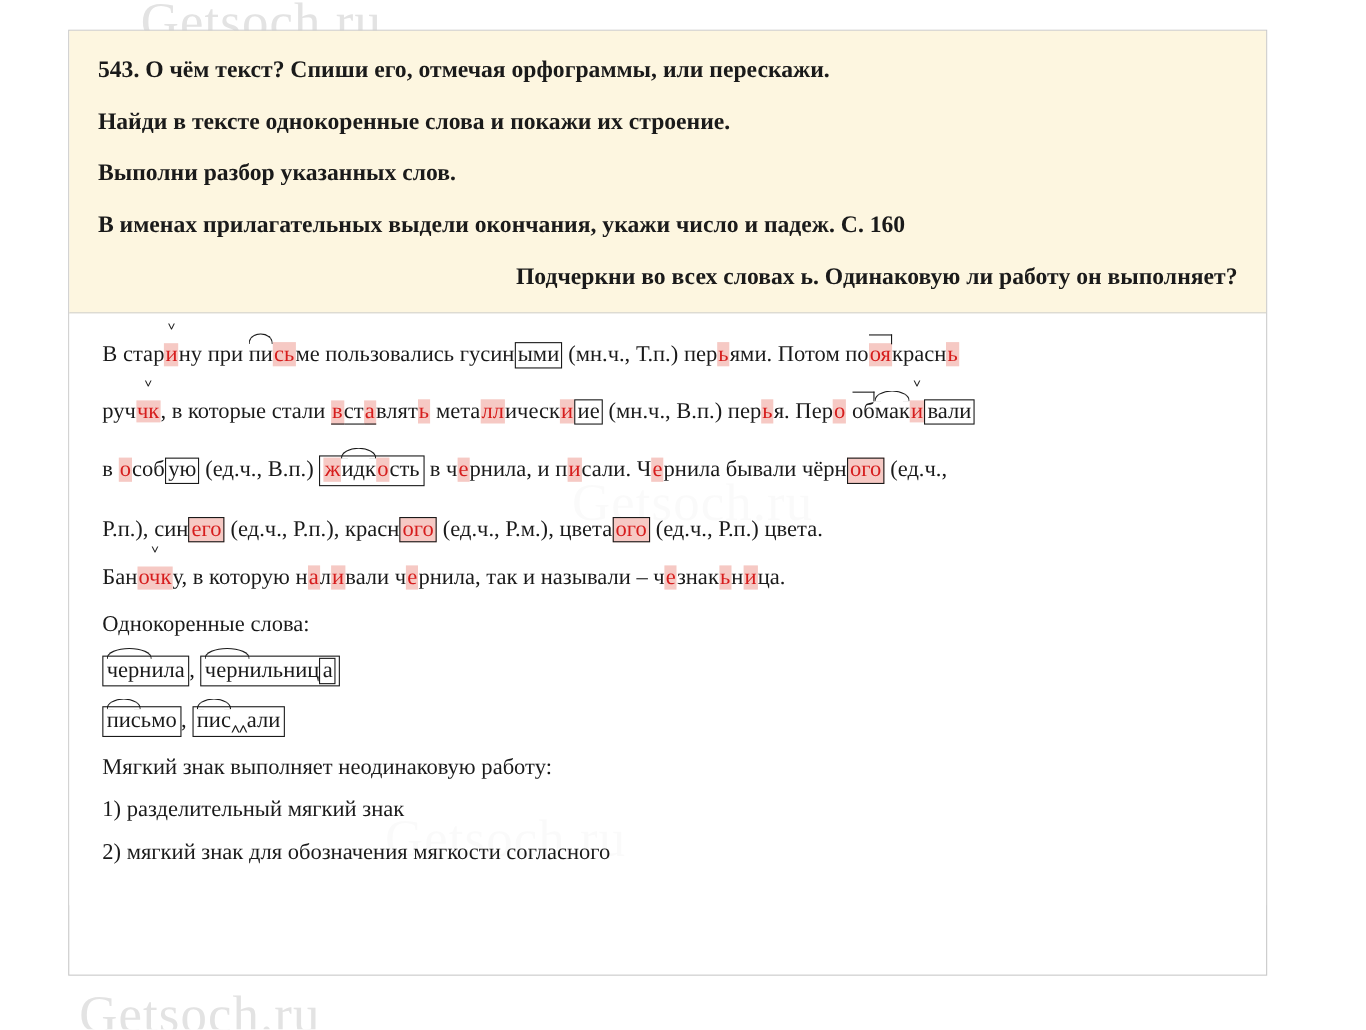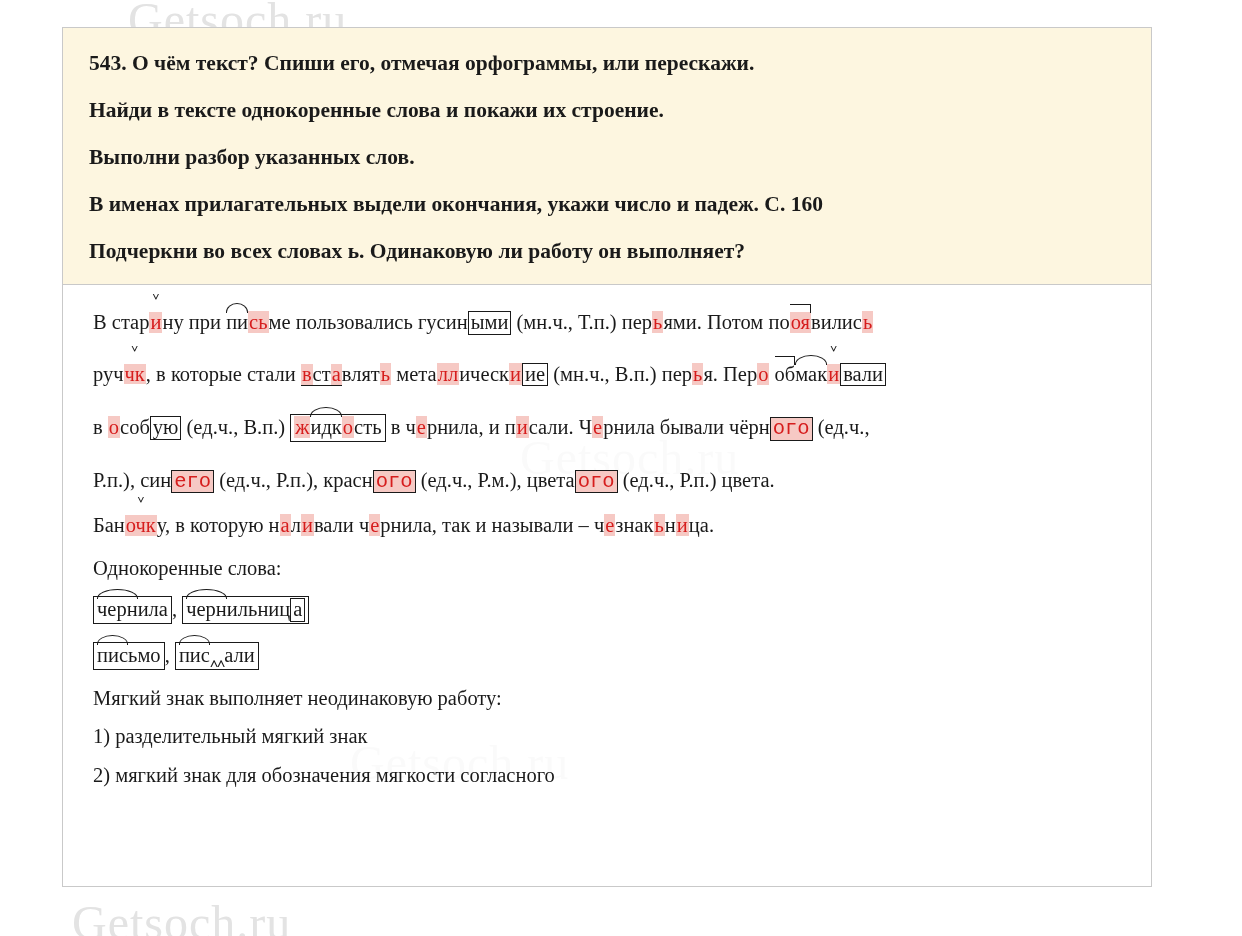--- a/index.html
+++ b/index.html
@@ -54,21 +54,21 @@
     box-sizing: border-box;
   }
   .task-line {
     font-family: "Liberation Serif", serif;
     font-weight: bold;
     font-size: 21.5px;
     color: #1a1a1a;
     margin: 0 0 20px 0;
     line-height: 1.25;
   }
-  .task-line:last-child { margin-bottom: 0; }
+  .task-line:last-child { margin-bottom: 0; text-align: right; }
 
   .answer {
     background: rgba(255,255,255,0.82);
     padding: 26px 30px 20px 30px;
     box-sizing: border-box;
     position: relative;
   }
   .ans-line {
     font-family: "Liberation Serif", serif;
     font-size: 20.5px;
@@ -93,21 +93,20 @@
     display: inline-block;
     line-height: 1.05;
   }
   .boxr {                   
     border: 1px solid #1a1a1a;
     padding: 0 2px;
     display: inline-block;
     line-height: 1.05;
     color: #d61d1d;
     background: #f6c9c4;
-    font-family: Liberation Mono, monospace;
   }
   .roof {                   
     position: relative;
     display: inline-block;
   }
   .roof::before {
     content: "\2038";
     position: absolute;
     top: -17px;
     left: 50%;
@@ -175,21 +174,21 @@
       <p class="task-line">543. О чём текст? Спиши его, отмечая орфограммы, или перескажи.</p>
       <p class="task-line">Найди в тексте однокоренные слова и покажи их строение.</p>
       <p class="task-line">Выполни разбор указанных слов.</p>
       <p class="task-line">В именах прилагательных выдели окончания, укажи число и падеж. С. 160</p>
       <p class="task-line">Подчеркни во всех словах ь. Одинаковую ли работу он выполняет?</p>
     </div>
 
     <div class="answer">
 
       <div class="ans-line">
-        <span>В стар</span><span class="roof hl">и</span><span>ну при </span><span class="arc">пи</span><span class="hl">сь</span><span>ме пользовались гусин</span><span class="box">ыми</span><span> (мн.ч., Т.п.) пер</span><span class="hl">ь</span><span>ями. Потом по</span><span class="pref hl">оя</span><span>вилис</span><span class="hl">ь</span>
+        <span>В стар</span><span class="roof hl">и</span><span>ну при </span><span class="arc">пи</span><span class="hl">сь</span><span>ме пользовались гусин</span><span class="box">ыми</span><span> (мн.ч., Т.п.) пер</span><span class="hl">ь</span><span>ями. Потом по</span><span class="pref hl">оя</span><span>красн</span><span class="hl">ь</span>
       </div>
 
       <div class="ans-line">
         <span>руч</span><span class="roof hl">чк</span><span>, в которые стали </span><span class="stemline hl">в</span><span class="stemline">ст</span><span class="stemline hl">а</span><span>влят</span><span class="hl">ь</span><span> мета</span><span class="hl">лл</span><span>ическ</span><span class="hl">и</span><span class="box">ие</span><span> (мн.ч., В.п.) пер</span><span class="hl">ь</span><span>я. Пер</span><span class="hl">о</span><span> </span><span class="pref">об</span><span class="arc">мак</span><span class="roof hl">и</span><span class="box">вали</span>
       </div>
 
       <div class="ans-line">
         <span>в </span><span class="hl">о</span><span>соб</span><span class="box">ую</span><span> (ед.ч., В.п.) </span><span class="wordbox"><span class="hl">ж</span><span class="arc">идк</span><span class="hl">о</span><span>сть</span></span><span> в ч</span><span class="hl">е</span><span>рнила, и п</span><span class="hl">и</span><span>сали. Ч</span><span class="hl">е</span><span>рнила бывали чёрн</span><span class="boxr">ого</span><span> (ед.ч.,</span>
       </div>
 

